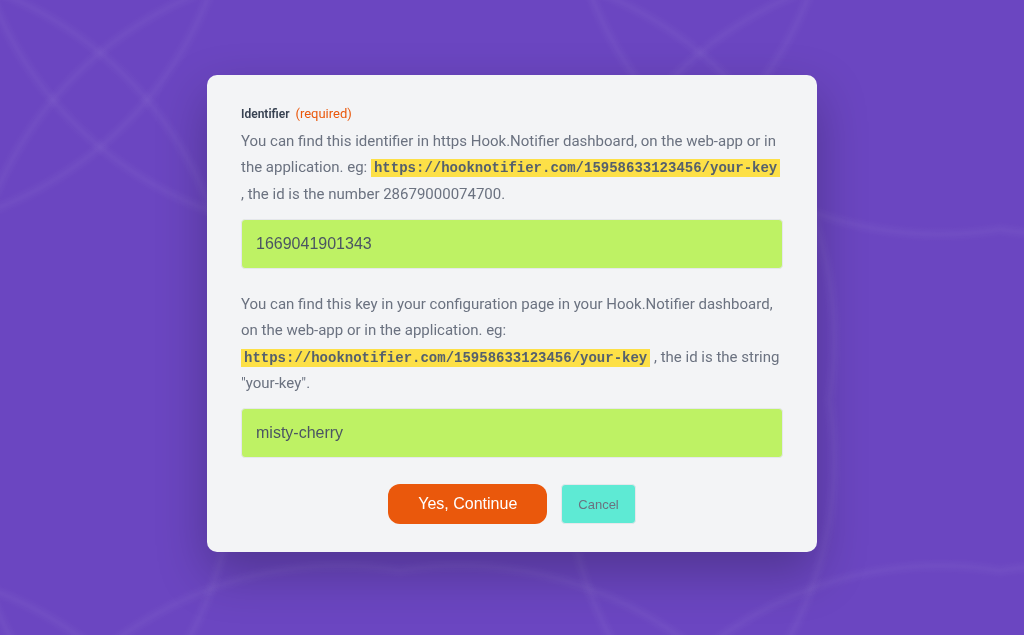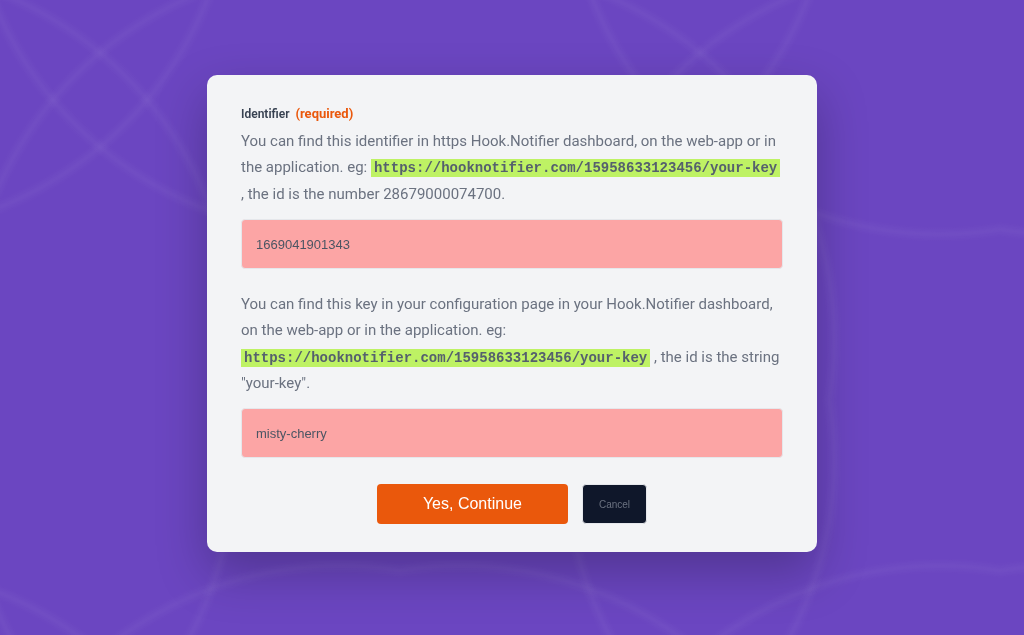--- a/index.html
+++ b/index.html
@@ -44,71 +44,71 @@
     }
     .field-label {
       font-size: 12px;
       font-weight: 600;
       color: #374151;
       display: inline;
     }
     .required {
       font-size: 13px;
       color: #ea580c;
-      font-weight: 700;
+      font-weight: 400;
       margin-left: 2px;
     }
     .field-help {
       font-size: 15px;
       color: #6b7280;
       line-height: 1.75;
       margin-top: 6px;
       margin-bottom: 12px;
     }
     .code {
       font-family: "Courier New", Courier, monospace;
-      background: #bef264;
+      background: #fde047;
       color: #55606d;
       padding: 1px 3px;
       font-size: 14px;
       font-weight: 600;
     }
     .input {
       width: 100%;
       height: 50px;
       padding: 0 14px;
-      font-size: 13px;
+      font-size: 16px;
       color: #4b5563;
-      background: #fca5a5;
+      background: #bef264;
       border: 1px solid #e5e7eb;
       border-radius: 4px;
       outline: none;
     }
     .button-row {
       display: flex;
       justify-content: center;
       gap: 14px;
       margin-top: 26px;
     }
     .btn-primary {
       background: #ea580c;
       color: #ffffff;
       border: none;
-      border-radius: 4px;
-      padding: 11px 46px;
+      border-radius: 12px;
+      padding: 11px 30px;
       font-size: 16px;
       cursor: pointer;
     }
     .btn-secondary {
-      background: #0f172a;
+      background: #5eead4;
       color: #6b7280;
       border: 1px solid #e5e7eb;
       border-radius: 4px;
       padding: 10px 16px;
-      font-size: 10px;
+      font-size: 13px;
       cursor: pointer;
     }
   </style>
 </head>
 <body>
 
 <div class="card">
 
   <div class="field-group">
     <div>

